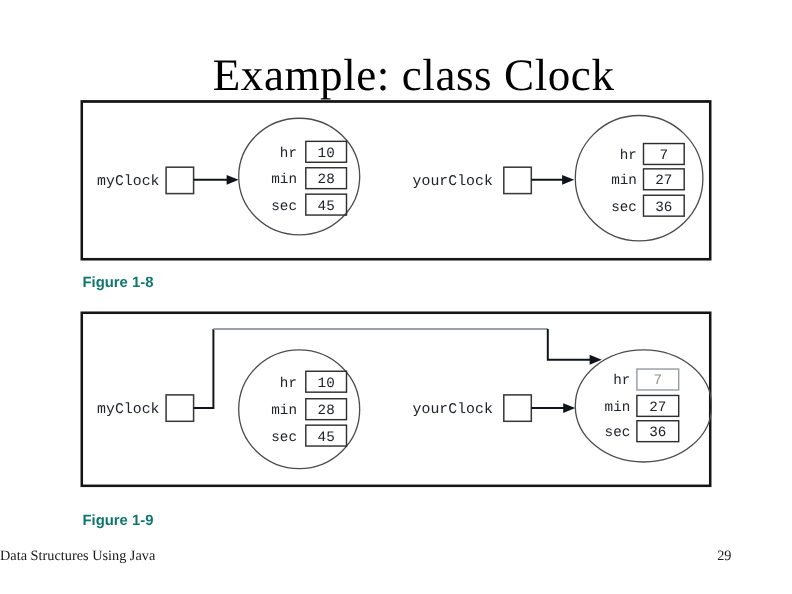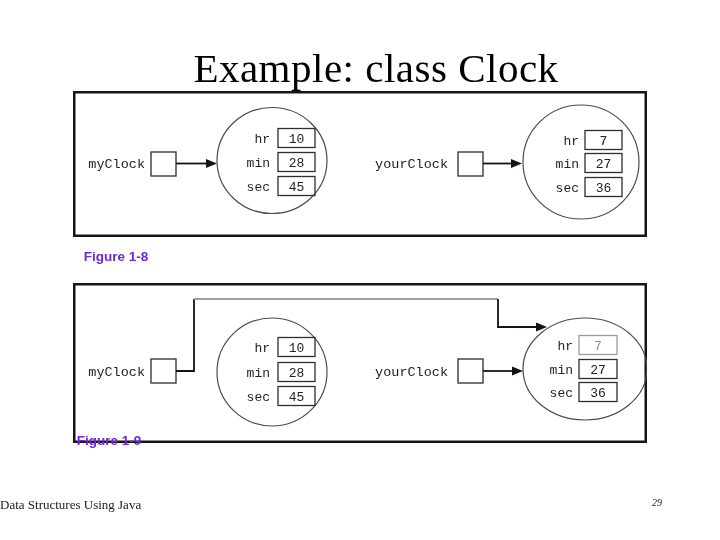--- a/index.html
+++ b/index.html
@@ -24,37 +24,37 @@
   .arrow-line   { stroke:#10141a; stroke-width:1.8; fill:none; }
   .ref-line-gray{ stroke:#9aa0a6; stroke-width:1.8; fill:none; }
   .arrow-head   { fill:#10141a; stroke:none; }
   .svgmono      { font-family:"Liberation Mono", monospace; font-size:13px; fill:#20242a; white-space:pre; }
   .ptr-label    { font-size:13.5px; }
   .muted-box    { stroke:#979ca2; }
   .muted-text   { fill:#8f9399; }
 
   .caption {
     position:absolute; left:75px; display:flex; align-items:flex-start;
-    color:#6d28d9; font-size:13.5px; line-height:17px;text-align:center;
+    color:#0f766e; font-size:13.5px; line-height:17px;
   }
   .caption1 { top:248px; }
-  .caption2 { top:432px; }
+  .caption2 { top:464px; }
   .cap-label { font-weight:bold; flex:0 0 auto; }
   .caption1 .cap-label { width:82px; }
   .caption2 .cap-label { width:68px; }
   .cap-text span { margin-right:5px; }
   .cap-mono { font-family:"Liberation Mono", monospace; font-size:13px; white-space:pre; }
 
   .footer-center {
     position:absolute; top:497px; left:0; width:100%; text-align:left;
     font-family:"Liberation Serif", serif; font-size:13px; color:#1a1a1a;
   }
   .footer-page {
     position:absolute; top:497px; left:652px;
-    font-family:"Liberation Serif", serif; font-size:10px; color:#1a1a1a;font-style:italic;
+    font-family:"Liberation Serif", serif; font-size:13px; color:#1a1a1a;
   }
 </style>
 </head>
 <body>
 
 <div class="slide">
 
   <h1 class="title">Example: class Clock</h1>
 
   <svg class="frame frame1" viewBox="0 0 574 146">

